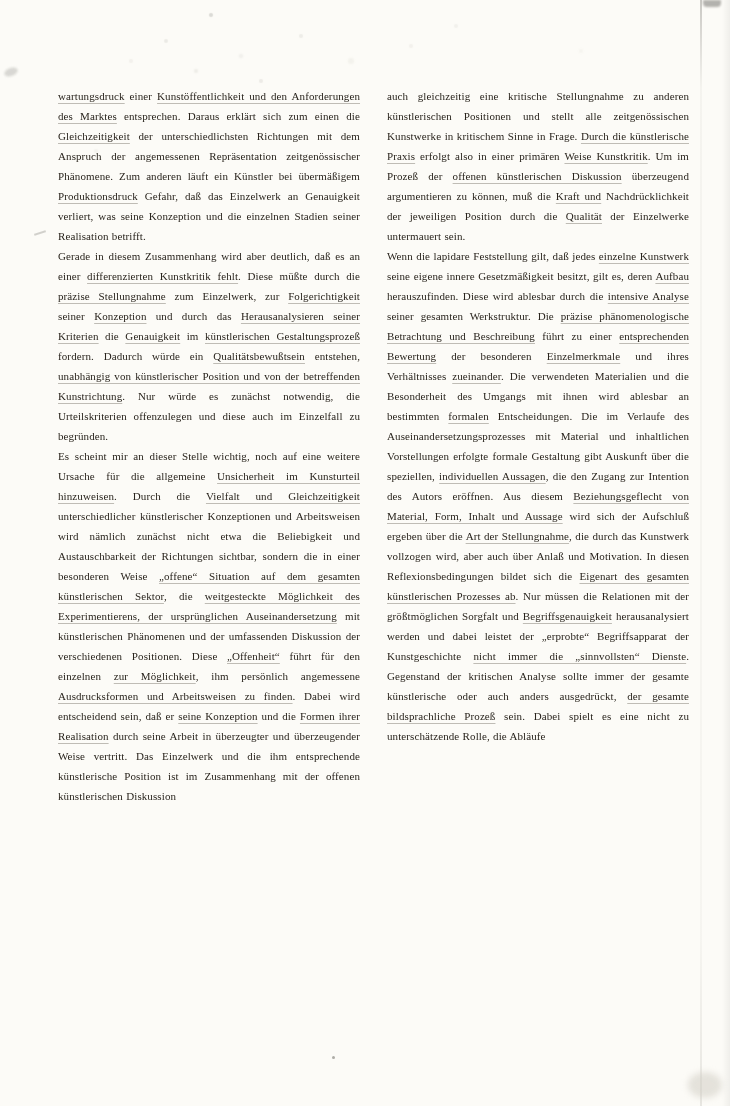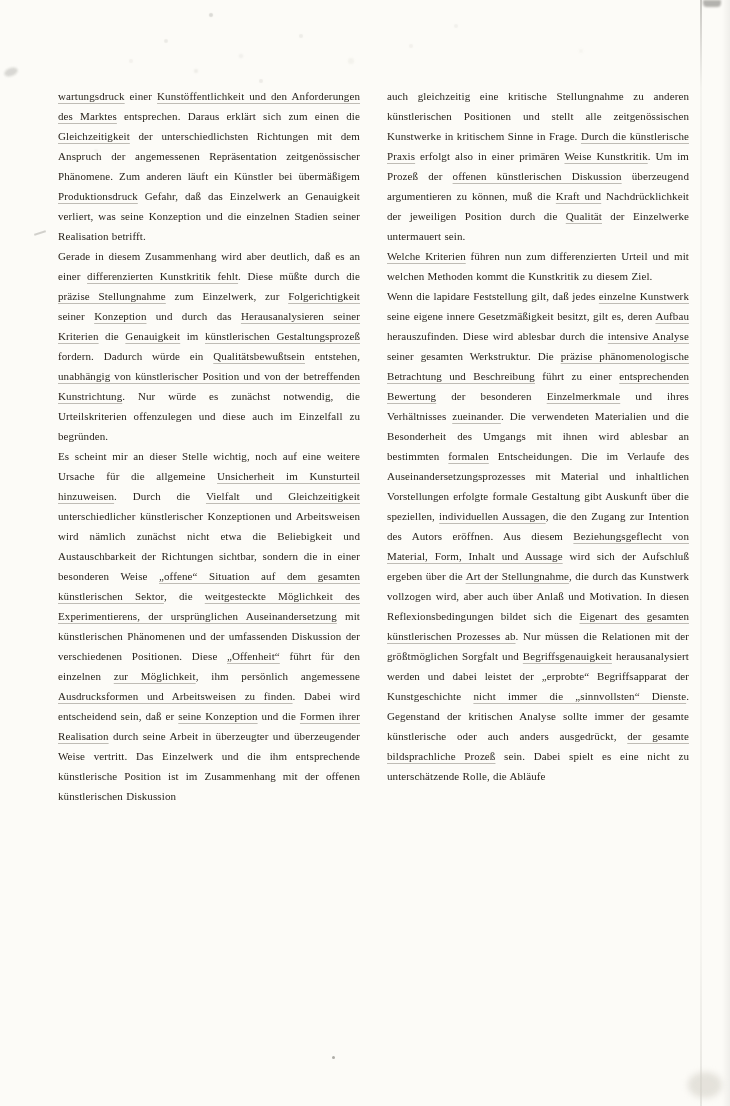--- a/index.html
+++ b/index.html
@@ -98,17 +98,16 @@
   <div class="speck-bottom-center"></div>
 
   <div class="columns">
     <div class="col">
         <p><span class="u">wartungsdruck</span><span> einer </span><span class="u">Kunstöffentlichkeit und den Anforderungen des Marktes</span><span> entsprechen. Daraus erklärt sich zum einen die </span><span class="u">Gleichzeitigkeit</span><span> der unterschiedlichsten Richtungen mit dem Anspruch der angemessenen Repräsentation zeitgenössischer Phänomene. Zum anderen läuft ein Künstler bei übermäßigem </span><span class="u">Produktionsdruck</span><span> Gefahr, daß das Einzelwerk an Genauigkeit verliert, was seine Konzeption und die einzelnen Stadien seiner Realisation betrifft.</span></p>
         <p><span>Gerade in diesem Zusammenhang wird aber deutlich, daß es an einer </span><span class="u">differenzierten Kunstkritik fehlt</span><span>. Diese müßte durch die </span><span class="u">präzise Stellungnahme</span><span> zum Einzelwerk, zur </span><span class="u">Folgerichtigkeit</span><span> seiner </span><span class="u">Konzeption</span><span> und durch das </span><span class="u">Herausanalysieren seiner Kriterien</span><span> die </span><span class="u">Genauigkeit</span><span> im </span><span class="u">künstlerischen Gestaltungsprozeß</span><span> fordern. Dadurch würde ein </span><span class="u">Qualitätsbewußtsein</span><span> entstehen, </span><span class="u">unabhängig von künstlerischer Position und von der betreffenden Kunstrichtung</span><span>. Nur würde es zunächst notwendig, die Urteilskriterien offenzulegen und diese auch im Einzelfall zu begründen.</span></p>
         <p><span>Es scheint mir an dieser Stelle wichtig, noch auf eine weitere Ursache für die allgemeine </span><span class="u">Unsicherheit im Kunsturteil hinzuweisen</span><span>. Durch die </span><span class="u">Vielfalt und Gleichzeitigkeit</span><span> unterschiedlicher künstlerischer Konzeptionen und Arbeitsweisen wird nämlich zunächst nicht etwa die Beliebigkeit und Austauschbarkeit der Richtungen sichtbar, sondern die in einer besonderen Weise </span><span class="u">„offene“ Situation auf dem gesamten künstlerischen Sektor</span><span>, die </span><span class="u">weitgesteckte Möglichkeit des Experimentierens, der ursprünglichen Auseinandersetzung</span><span> mit künstlerischen Phänomenen und der umfassenden Diskussion der verschiedenen Positionen. Diese </span><span class="u">„Offenheit“</span><span> führt für den einzelnen </span><span class="u">zur Möglichkeit</span><span>, ihm persönlich angemessene </span><span class="u">Ausdrucksformen und Arbeitsweisen zu finden</span><span>. Dabei wird entscheidend sein, daß er </span><span class="u">seine Konzeption</span><span> und die </span><span class="u">Formen ihrer Realisation</span><span> durch seine Arbeit in überzeugter und überzeugender Weise vertritt. Das Einzelwerk und die ihm entsprechende künstlerische Position ist im Zusammenhang mit der offenen künstlerischen Diskussion</span></p>
       </div>
     <div class="col">
         <p><span>auch gleichzeitig eine kritische Stellungnahme zu anderen künstlerischen Positionen und stellt alle zeitgenössischen Kunstwerke in kritischem Sinne in Frage. </span><span class="u">Durch die künstlerische Praxis</span><span> erfolgt also in einer primären </span><span class="u">Weise Kunstkritik</span><span>. Um im Prozeß der </span><span class="u">offenen künstlerischen Diskussion</span><span> überzeugend argumentieren zu können, muß die </span><span class="u">Kraft und</span><span> Nachdrücklichkeit der jeweiligen Position durch die </span><span class="u">Qualität</span><span> der Einzelwerke untermauert sein.</span></p>
-        <p><span class="u">Welche Kriterien</span><span> führen nun zum differenzierten Urteil und mit welchen Methoden kommt die Kunstkritik zu diesem Ziel.</span></p>
         <p><span>Wenn die lapidare Feststellung gilt, daß jedes </span><span class="u">einzelne Kunstwerk</span><span> seine eigene innere Gesetzmäßigkeit besitzt, gilt es, deren </span><span class="u">Aufbau</span><span> herauszufinden. Diese wird ablesbar durch die </span><span class="u">intensive Analyse</span><span> seiner gesamten Werkstruktur. Die </span><span class="u">präzise phänomenologische Betrachtung und Beschreibung</span><span> führt zu einer </span><span class="u">entsprechenden Bewertung</span><span> der besonderen </span><span class="u">Einzelmerkmale</span><span> und ihres Verhältnisses </span><span class="u">zueinander</span><span>. Die verwendeten Materialien und die Besonderheit des Umgangs mit ihnen wird ablesbar an bestimmten </span><span class="u">formalen</span><span> Entscheidungen. Die im Verlaufe des Auseinandersetzungsprozesses mit Material und inhaltlichen Vorstellungen erfolgte formale Gestaltung gibt Auskunft über die speziellen, </span><span class="u">individuellen Aussagen</span><span>, die den Zugang zur Intention des Autors eröffnen. Aus diesem </span><span class="u">Beziehungsgeflecht von Material, Form, Inhalt und Aussage</span><span> wird sich der Aufschluß ergeben über die </span><span class="u">Art der Stellungnahme</span><span>, die durch das Kunstwerk vollzogen wird, aber auch über Anlaß und Motivation. In diesen Reflexionsbedingungen bildet sich die </span><span class="u">Eigenart des gesamten künstlerischen Prozesses ab</span><span>. Nur müssen die Relationen mit der größtmöglichen Sorgfalt und </span><span class="u">Begriffsgenauigkeit</span><span> herausanalysiert werden und dabei leistet der „erprobte“ Begriffsapparat der Kunstgeschichte </span><span class="u">nicht immer die „sinnvollsten“ Dienste</span><span>. Gegenstand der kritischen Analyse sollte immer der gesamte künstlerische oder auch anders ausgedrückt, </span><span class="u">der gesamte bildsprachliche Prozeß</span><span> sein. Dabei spielt es eine nicht zu unterschätzende Rolle, die Abläufe</span></p>
       </div>
   </div>
 </div>
 
 </body></html>

